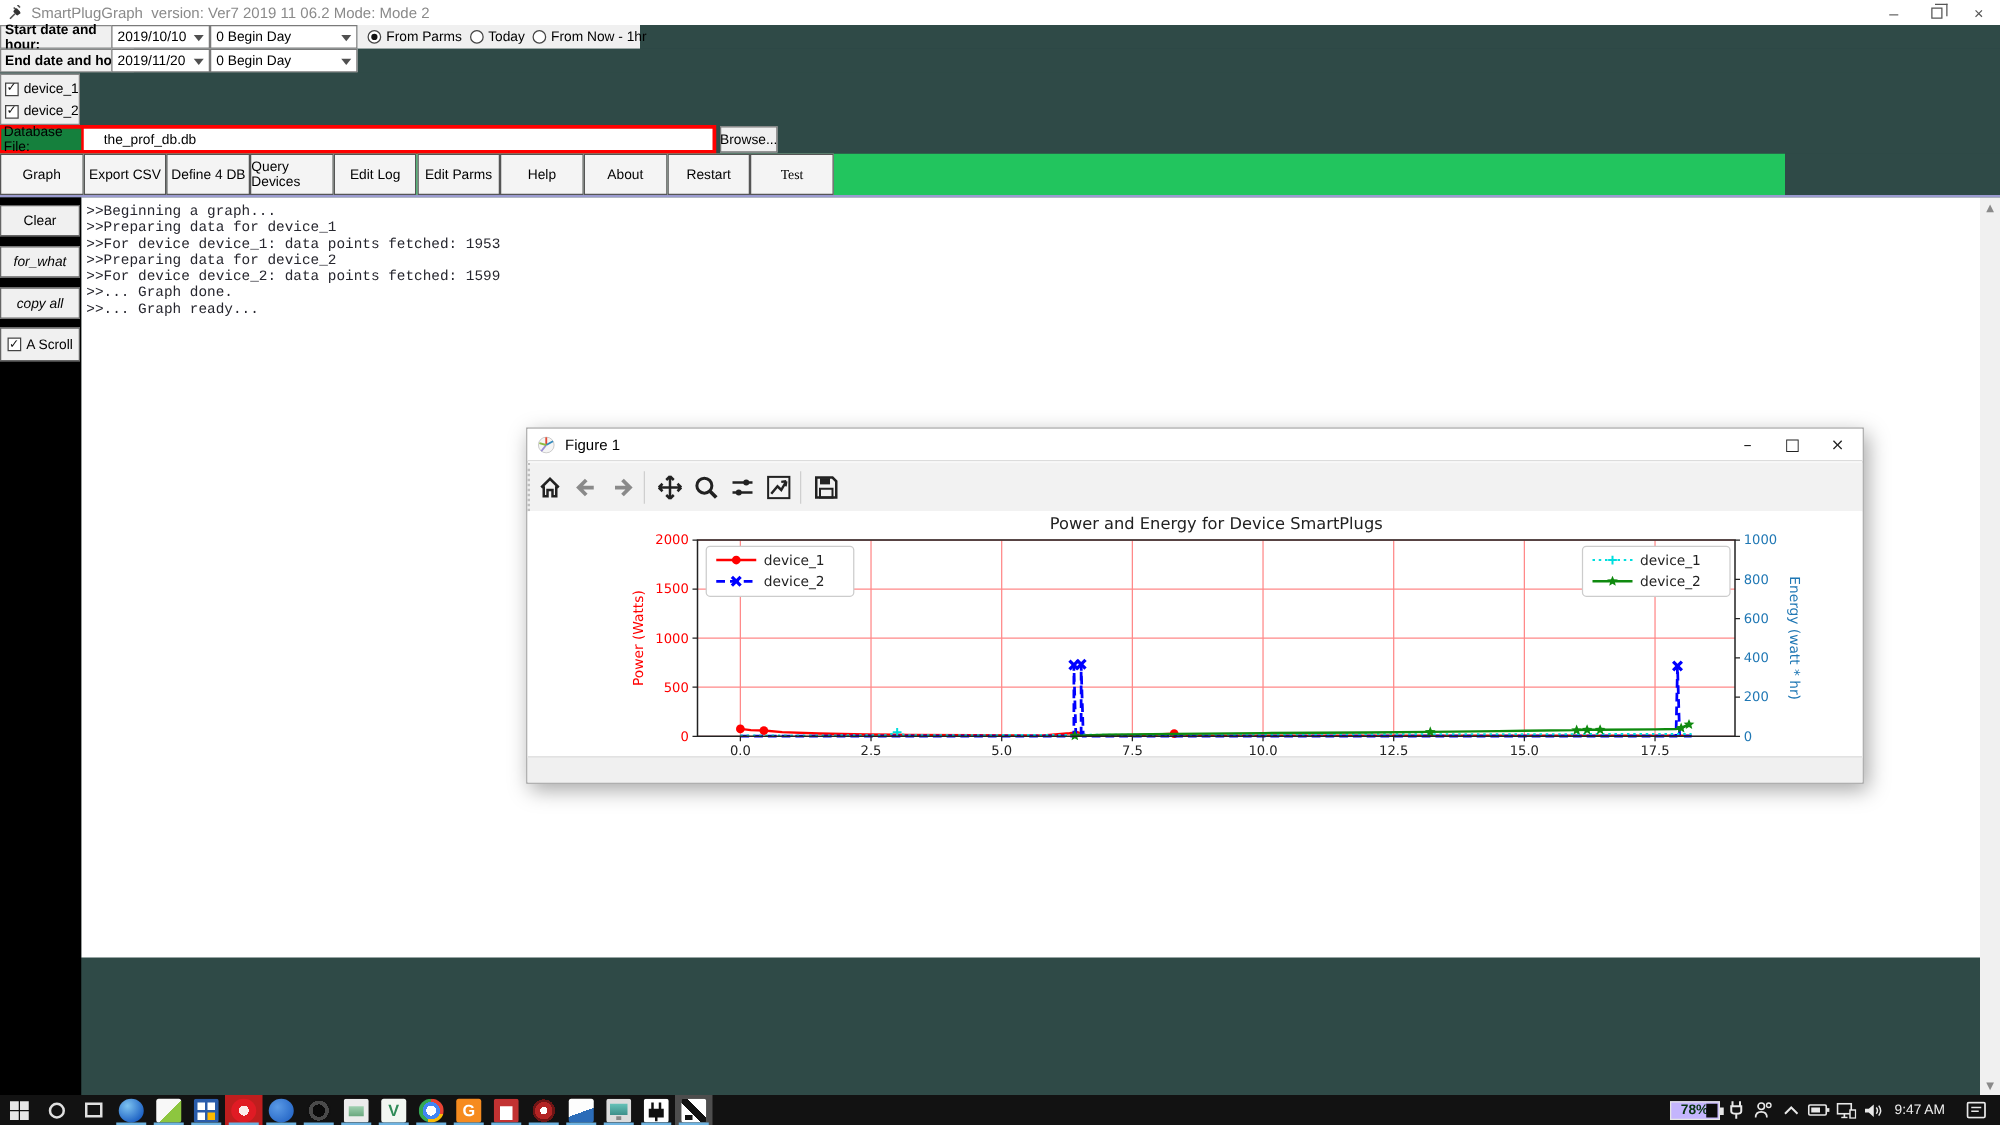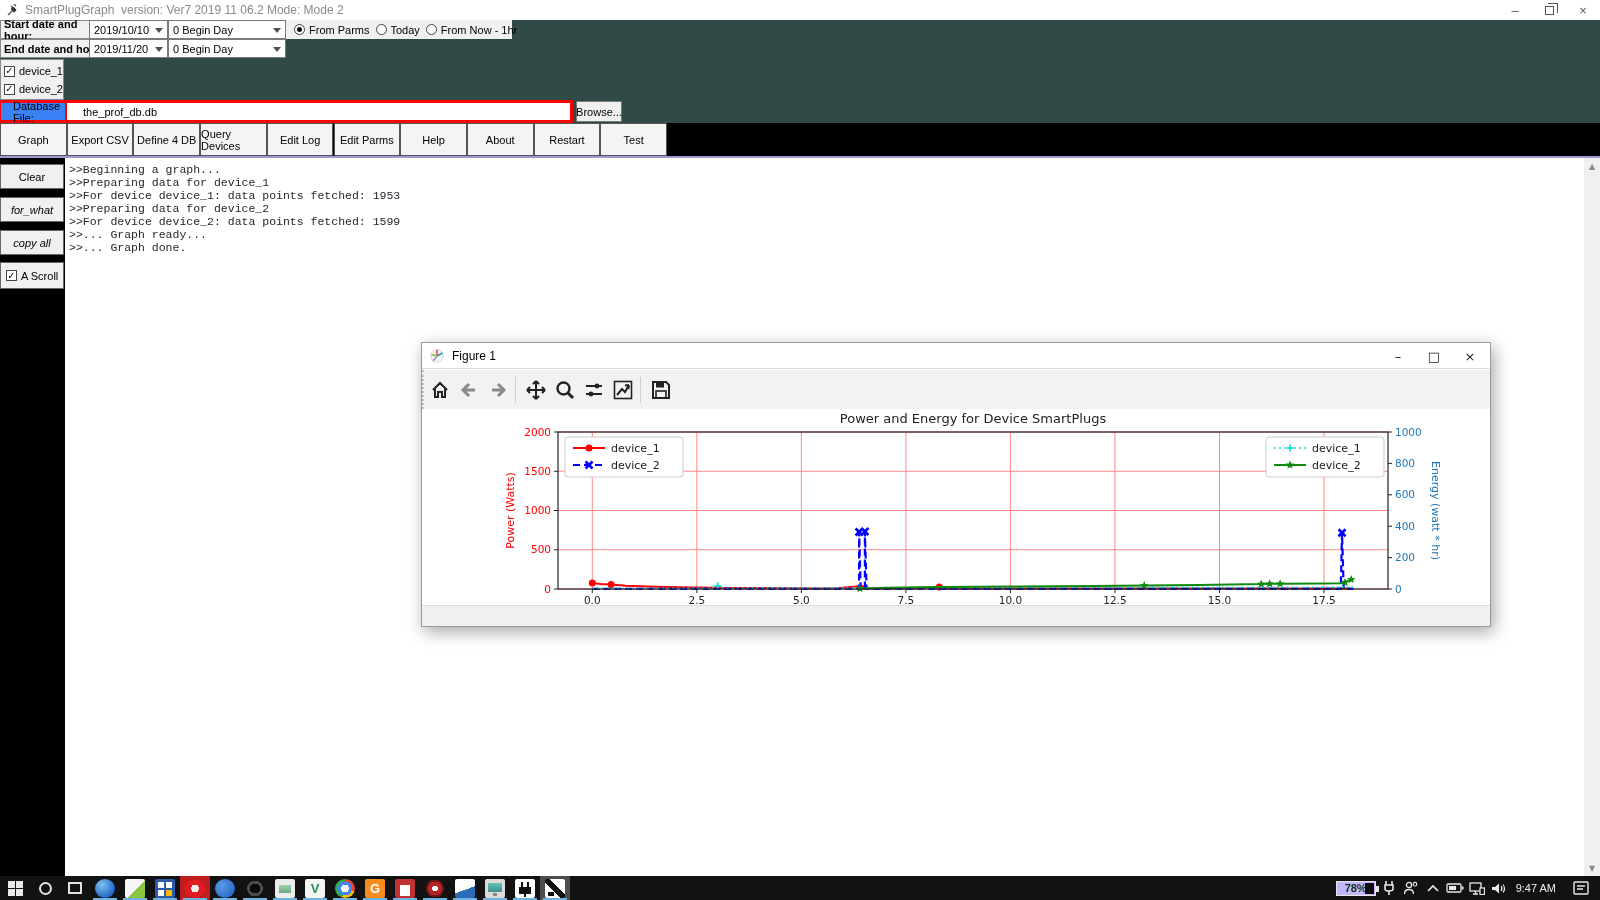--- a/index.html
+++ b/index.html
@@ -31,31 +31,31 @@
 
   
   #teal-band { position:absolute; left:0; top:58px; width:1600px; height:42px; background:#2f4a47; }
   #device-panel { position:absolute; left:0; top:1px; width:64px; height:41px; background:#f0f0f0; border:1px solid #888; padding:2px 0 0 3px; }
   .cb-item { display:flex; align-items:center; gap:4px; height:18px; font-size:11px; }
   .cbox { width:11px; height:11px; border:1px solid #444; background:#fff; display:flex; align-items:center; justify-content:center; font-family:"DejaVu Sans", sans-serif; font-size:10px; font-weight:bold; color:#111; line-height:10px; }
 
   
   #db-row { position:absolute; left:0; top:100px; width:1600px; height:23px; background:#2f4a47; }
   #db-red { position:absolute; left:0; top:0; width:573px; height:23px; background:#ff0000; }
-  #db-label { position:absolute; left:1px; top:3px; width:64px; height:17px; background:#3b82f6; display:flex; align-items:center; padding-left:12px; font-size:11px; }
+  #db-label { position:absolute; left:1px; top:3px; width:64px; height:17px; background:#15803d; display:flex; align-items:center; padding-left:2px; font-size:11px; }
   #db-input { position:absolute; left:67px; top:3px; width:503px; height:17px; background:#fff; border:none; font-size:11px; padding-left:16px; font-family:"Liberation Sans", sans-serif; }
   #browse-btn { position:absolute; left:576px; top:1px; width:46px; height:21px; background:#f0f0f0; border:1px solid #777; font-size:11px; display:flex; align-items:center; justify-content:center; }
 
   
-  #menu-row { position:absolute; left:0; top:123px; width:1600px; height:33px; background:#000000; }
+  #menu-row { position:absolute; left:0; top:123px; width:1428px; height:33px; background:#22c55e; }
   .menu-btn { position:absolute; top:0; height:33px; background:#f4f4f4; border:1px solid #555; display:flex; align-items:center; justify-content:center; font-size:11px; }
   #menu-sep-line { position:absolute; left:0; top:156px; width:1600px; height:2px; background:#9b9bd0; }
 
   
-  #console { position:absolute; left:65px; top:158px; width:1519px; height:718px; background:#fff; padding:5px 0 0 4px; }
+  #console { position:absolute; left:65px; top:158px; width:1519px; height:608px; background:#fff; padding:5px 0 0 4px; }
   .con-line { font-family:"Liberation Mono","DejaVu Sans Mono", monospace; font-size:11.5px; line-height:13px; color:#26262e; white-space:pre; }
   #left-col { position:absolute; left:0; top:158px; width:65px; height:718px; background:#000; }
   .side-btn { position:absolute; left:0; width:64px; height:25px; background:#f0f0f0; border:1px solid #666; display:flex; align-items:center; justify-content:center; font-size:11px; }
   #scroll-panel { position:absolute; left:0; top:262px; width:64px; height:27px; background:#f0f0f0; border:1px solid #666; display:flex; align-items:center; gap:4px; padding-left:5px; font-size:11px; }
 
   
   #vscroll { position:absolute; left:1584px; top:158px; width:16px; height:718px; background:#f0f0f0; }
   #vscroll .arr { position:absolute; left:0; width:16px; height:16px; color:#8a8a8a; font-size:8px; display:flex; align-items:center; justify-content:center; font-family:"DejaVu Sans", sans-serif; }
   #vscroll .arr.up { top:0; } #vscroll .arr.down { bottom:0; }
 
@@ -171,32 +171,32 @@
   <div id="menu-row">
       <div class="menu-btn" style="left: 0px; width: 66.7px;">Graph</div>
       <div class="menu-btn" style="left: 66.7px; width: 66.7px;">Export CSV</div>
       <div class="menu-btn" style="left: 133.4px; width: 66.7px;">Define 4 DB</div>
       <div class="menu-btn" style="left: 200.1px; width: 66.7px;">Query Devices</div>
       <div class="menu-btn" style="left: 266.8px; width: 66.7px;">Edit Log</div>
       <div class="menu-btn" style="left: 333.5px; width: 66.7px;">Edit Parms</div>
       <div class="menu-btn" style="left: 400.2px; width: 66.7px;">Help</div>
       <div class="menu-btn" style="left: 466.9px; width: 66.7px;">About</div>
       <div class="menu-btn" style="left: 533.6px; width: 66.7px;">Restart</div>
-      <div class="menu-btn" style="left: 600.3px; width: 66.7px;">Test</div>
+      <div class="menu-btn" style="left: 600.3px; width: 66.7px; font-family: Liberation Serif, serif;">Test</div>
     </div>
   <div id="menu-sep-line"></div>
 
   <div id="console">
       <div class="con-line">&gt;&gt;Beginning a graph...</div>
       <div class="con-line">&gt;&gt;Preparing data for device_1</div>
       <div class="con-line">&gt;&gt;For device device_1: data points fetched: 1953</div>
       <div class="con-line">&gt;&gt;Preparing data for device_2</div>
       <div class="con-line">&gt;&gt;For device device_2: data points fetched: 1599</div>
+      <div class="con-line">&gt;&gt;... Graph done.</div>
       <div class="con-line">&gt;&gt;... Graph ready...</div>
-      <div class="con-line">&gt;&gt;... Graph done.</div>
     </div>
 
   <div id="left-col">
     <div id="scroll-panel" style="top: 104px;">
         <span class="cbox">✓</span>
         <span>A Scroll</span>
       </div>
   <div class="side-btn" style="top: 6px;">Clear</div>
       <div class="side-btn" style="top: 39px; font-style: italic;">for_what</div>
       <div class="side-btn" style="top: 72px; font-style: italic;">copy all</div>

